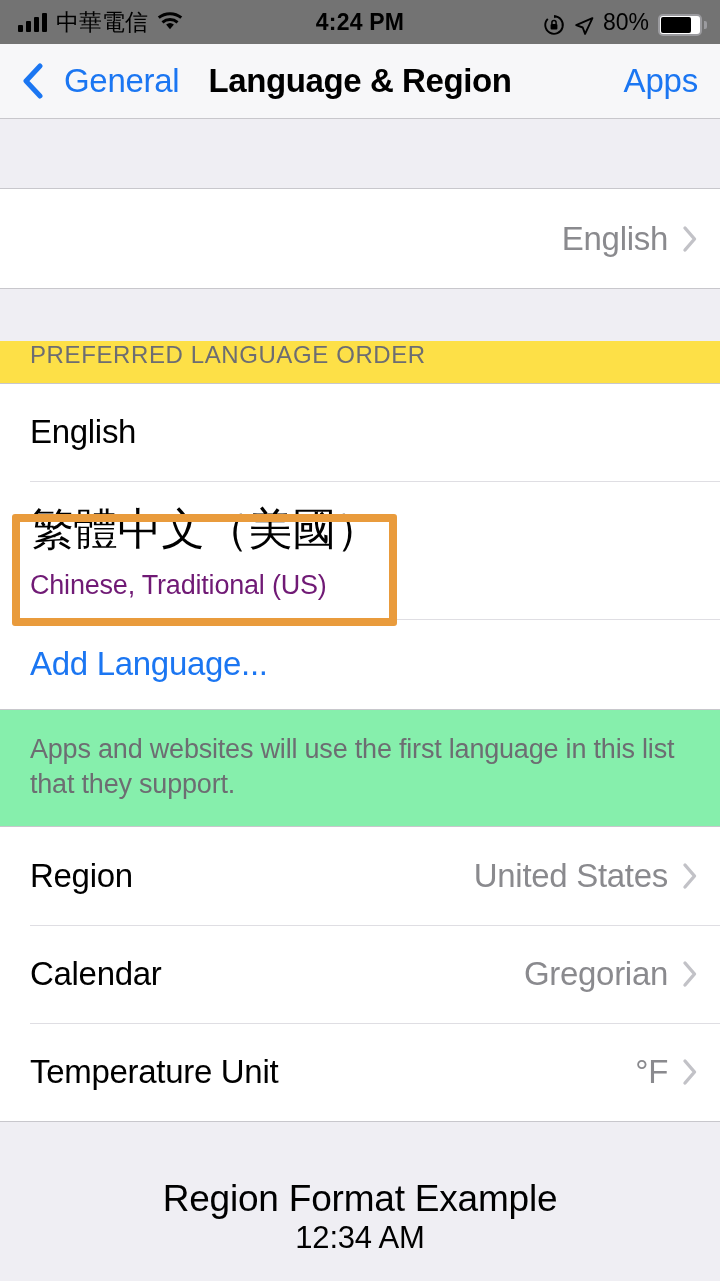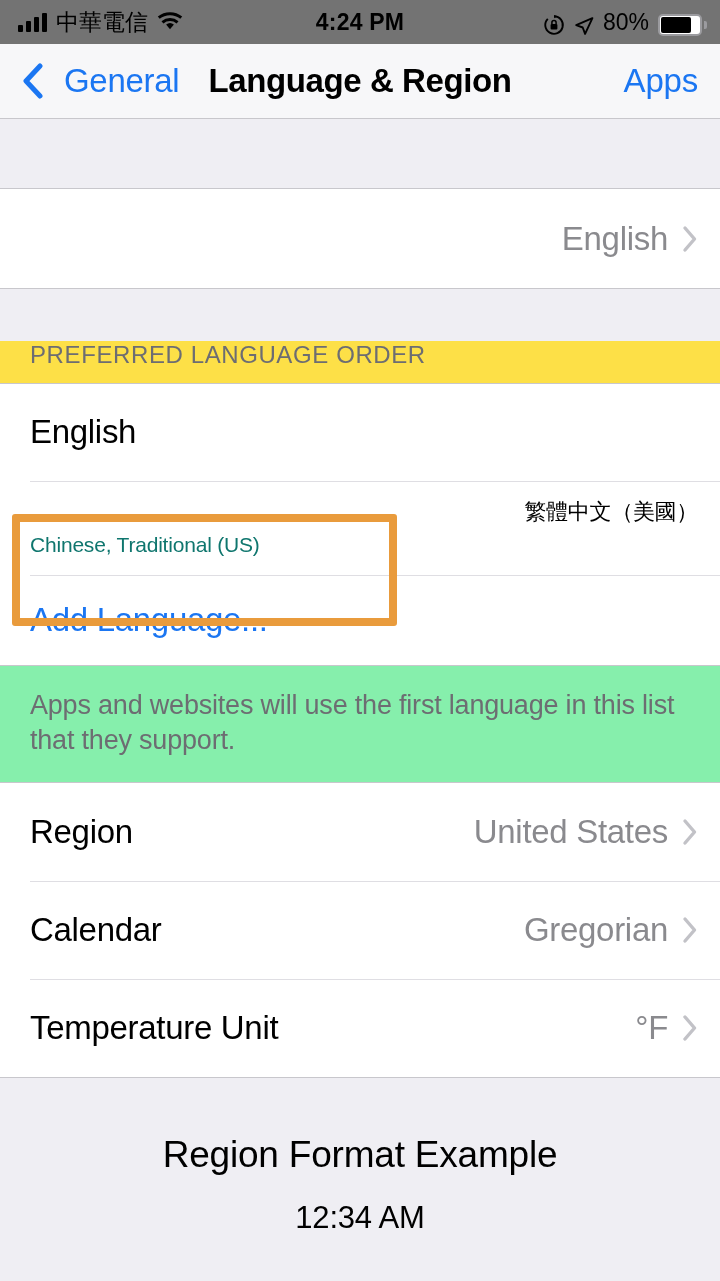--- a/index.html
+++ b/index.html
@@ -95,37 +95,37 @@
     background:#86efac; padding:22px 38px 24px 30px;
   }
   .section-footer span {
     font-size:27px; color:#6D6D72; line-height:1.3; letter-spacing:-.2px;
     display:block;
   }
 
   
   .lang-row { display:block; padding:18px 22px 18px 30px; min-height:0; }
   .lang-primary { font-size:33px; color:#000; letter-spacing:-.3px; line-height:1.35; }
-  .lang-cjk { font-family:Liberation Mono, monospace; font-size:22px;text-align:right; }
-  .lang-secondary { font-size:21px; color:#0f766e; letter-spacing:-.2px; margin-top:5px; }
+  .lang-cjk { font-family:Liberation Sans, sans-serif; font-size:44px; }
+  .lang-secondary { font-size:27px; color:#701a75; letter-spacing:-.2px; margin-top:12px; }
   .add-lang { font-size:33px; color:#1B76F2; letter-spacing:-.3px; }
 
   
   .hl-box {
     position:absolute; left:12px; top:514px; width:385px; height:112px;
     border:8px solid #E99B3C; border-radius:3px; pointer-events:none; z-index:5;
   }
 
   
   .region-example { background:#EFEEF3; padding-top:56px; text-align:center; }
   .region-example .re-title {
     font-size:37px; color:#000; letter-spacing:-.2px; display:block;
   }
   .region-example .re-time {
-    font-size:31px; color:#000; letter-spacing:-.2px; display:block; margin-top:24px;
+    font-size:31px; color:#000; letter-spacing:-.2px; display:block; 
   }
 </style>
 </head>
 <body>
 
 <div class="screen">
 
   <div class="statusbar">
     <div class="sb-left">
       <span class="signal">

